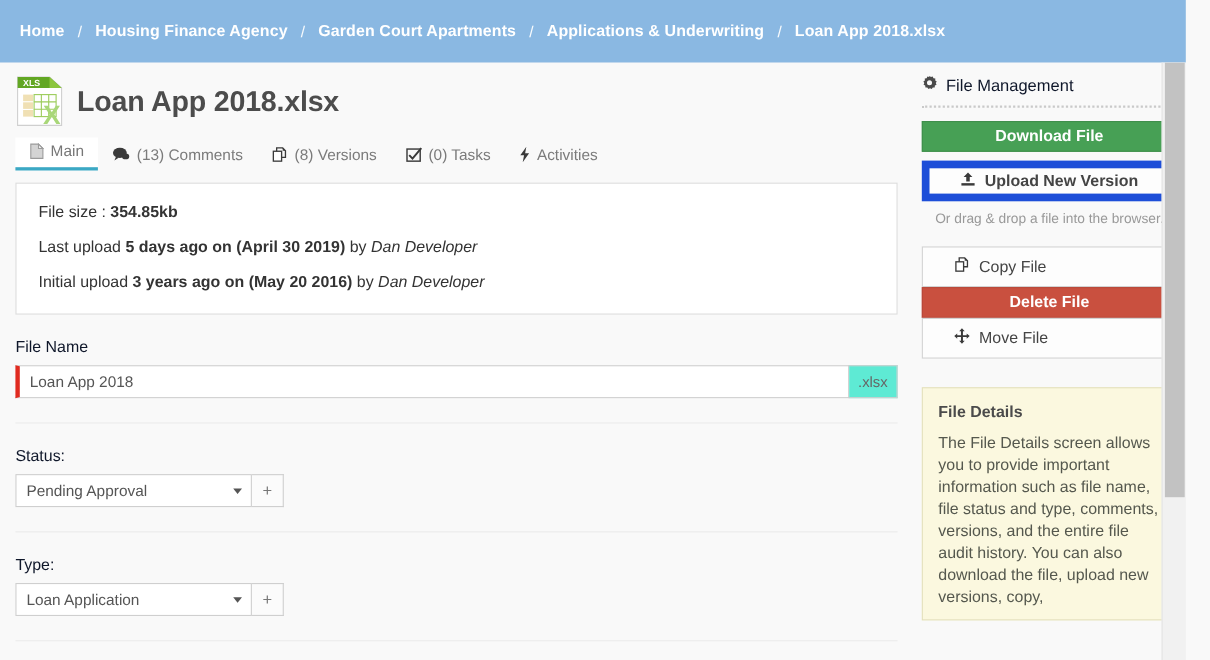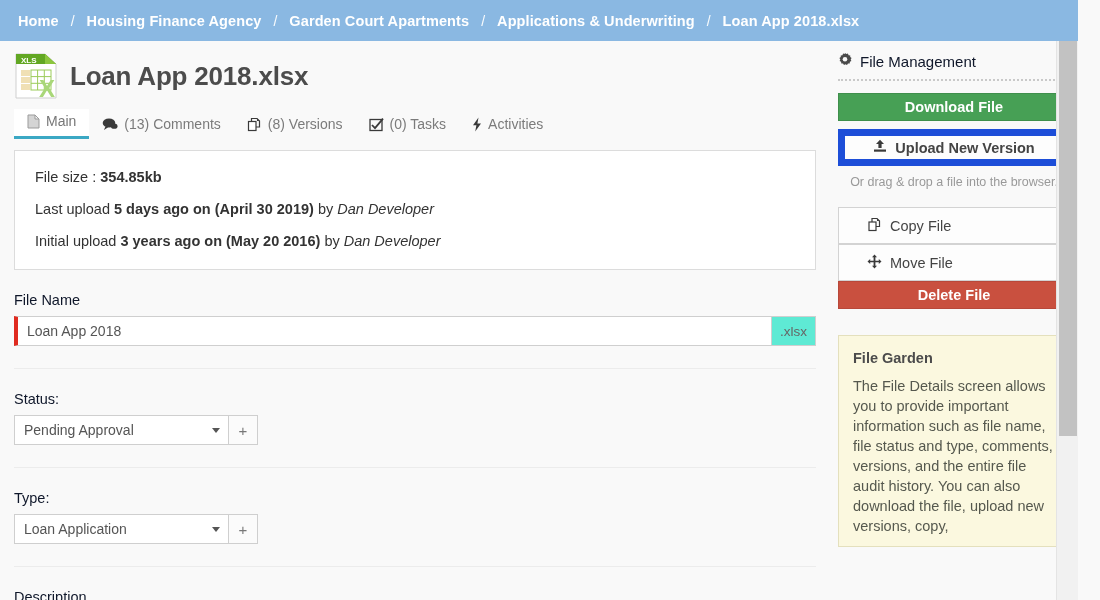--- a/index.html
+++ b/index.html
@@ -7,21 +7,21 @@
     margin: 0; padding: 0;
     width: 1100px; height: 600px;
     overflow: hidden;
     background: #f9f9f9;
     font-family: "Liberation Sans", sans-serif;
     color: #333;
   }
 
   
   .breadcrumb-bar {
-    height: 41px;
+    height: 57px;
     background: #8ab8e2;
     display: flex;
     align-items: center;
     padding: 0 0 0 18px;
     width: 1078px;
   }
   .crumb {
     color: #ffffff;
     font-size: 14.5px;
     font-weight: bold;
@@ -476,35 +476,35 @@
       <span>
         <svg width="15" height="15" viewBox="0 0 15 15">
           <path d="M5 1.5 H10 L12.5 4 V9.5 H5 Z" fill="none" stroke="#3a3a3a" stroke-width="1.2"></path>
           <path d="M10 1.5 L12.5 4 H10 Z" fill="#3a3a3a"></path>
           <rect x="2" y="5" width="7" height="8.5" fill="#ffffff" stroke="#3a3a3a" stroke-width="1.2"></rect>
         </svg>
       </span>
       <span>Copy File</span>
     </div>
 
+    <div class="btn btn-red">
+      <span>Delete File</span>
+    </div>
+
     <div class="btn btn-plain">
       <span>
         <svg width="15" height="15" viewBox="0 0 15 15">
           <path d="M7.5 0.5 L10 3.2 H8.4 V6.7 H11.8 V5.1 L14.5 7.5 L11.8 9.9 V8.3 H8.4 V11.8 H10 L7.5 14.5 L5 11.8 H6.6 V8.3 H3.2 V9.9 L0.5 7.5 L3.2 5.1 V6.7 H6.6 V3.2 H5 Z" fill="#3a3a3a"></path>
         </svg>
       </span>
       <span>Move File</span>
     </div>
 
-    <div class="btn btn-red">
-      <span>Delete File</span>
-    </div>
-
     <div class="details-box">
-      <div class="details-title">File Garden</div>
+      <div class="details-title">File Details</div>
       <div class="details-body">The File Details screen allows you to provide important information such as file name, file status and type, comments, versions, and the entire file audit history. You can also download the file, upload new versions, copy,</div>
     </div>
 
   </div>
 
   <div class="scrollbar">
     <div class="scroll-thumb"></div>
 
   </div>
 

